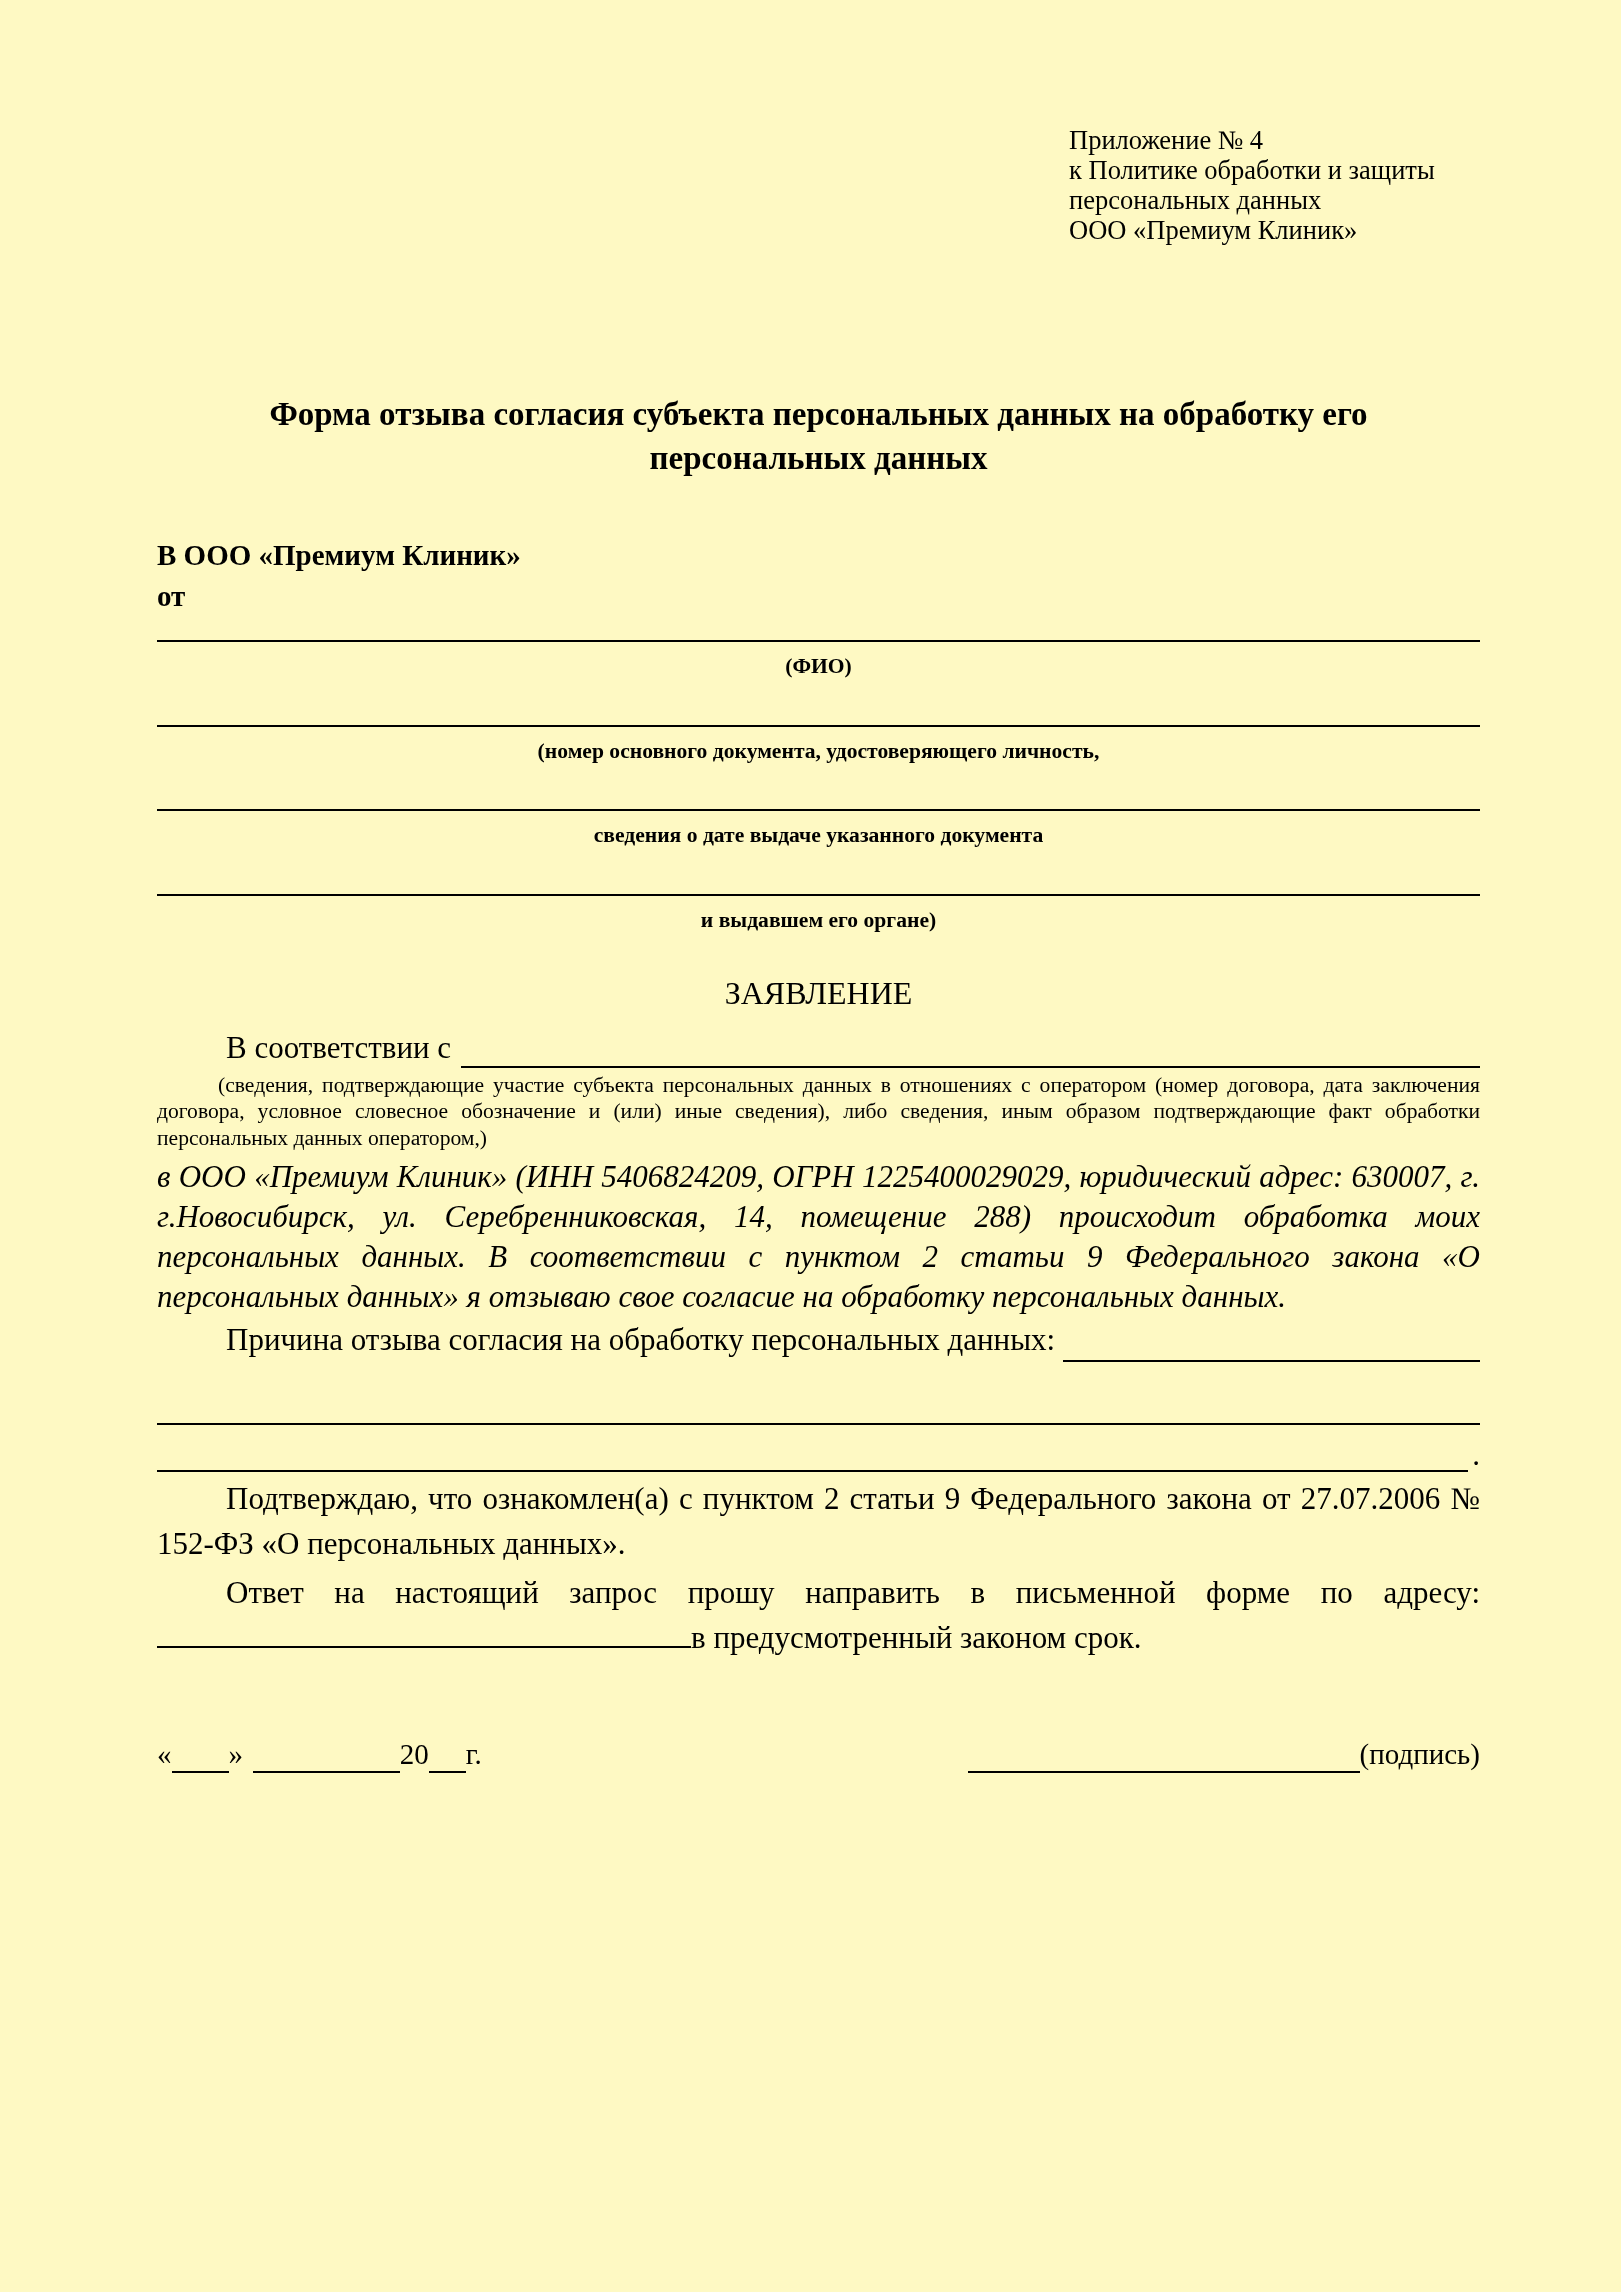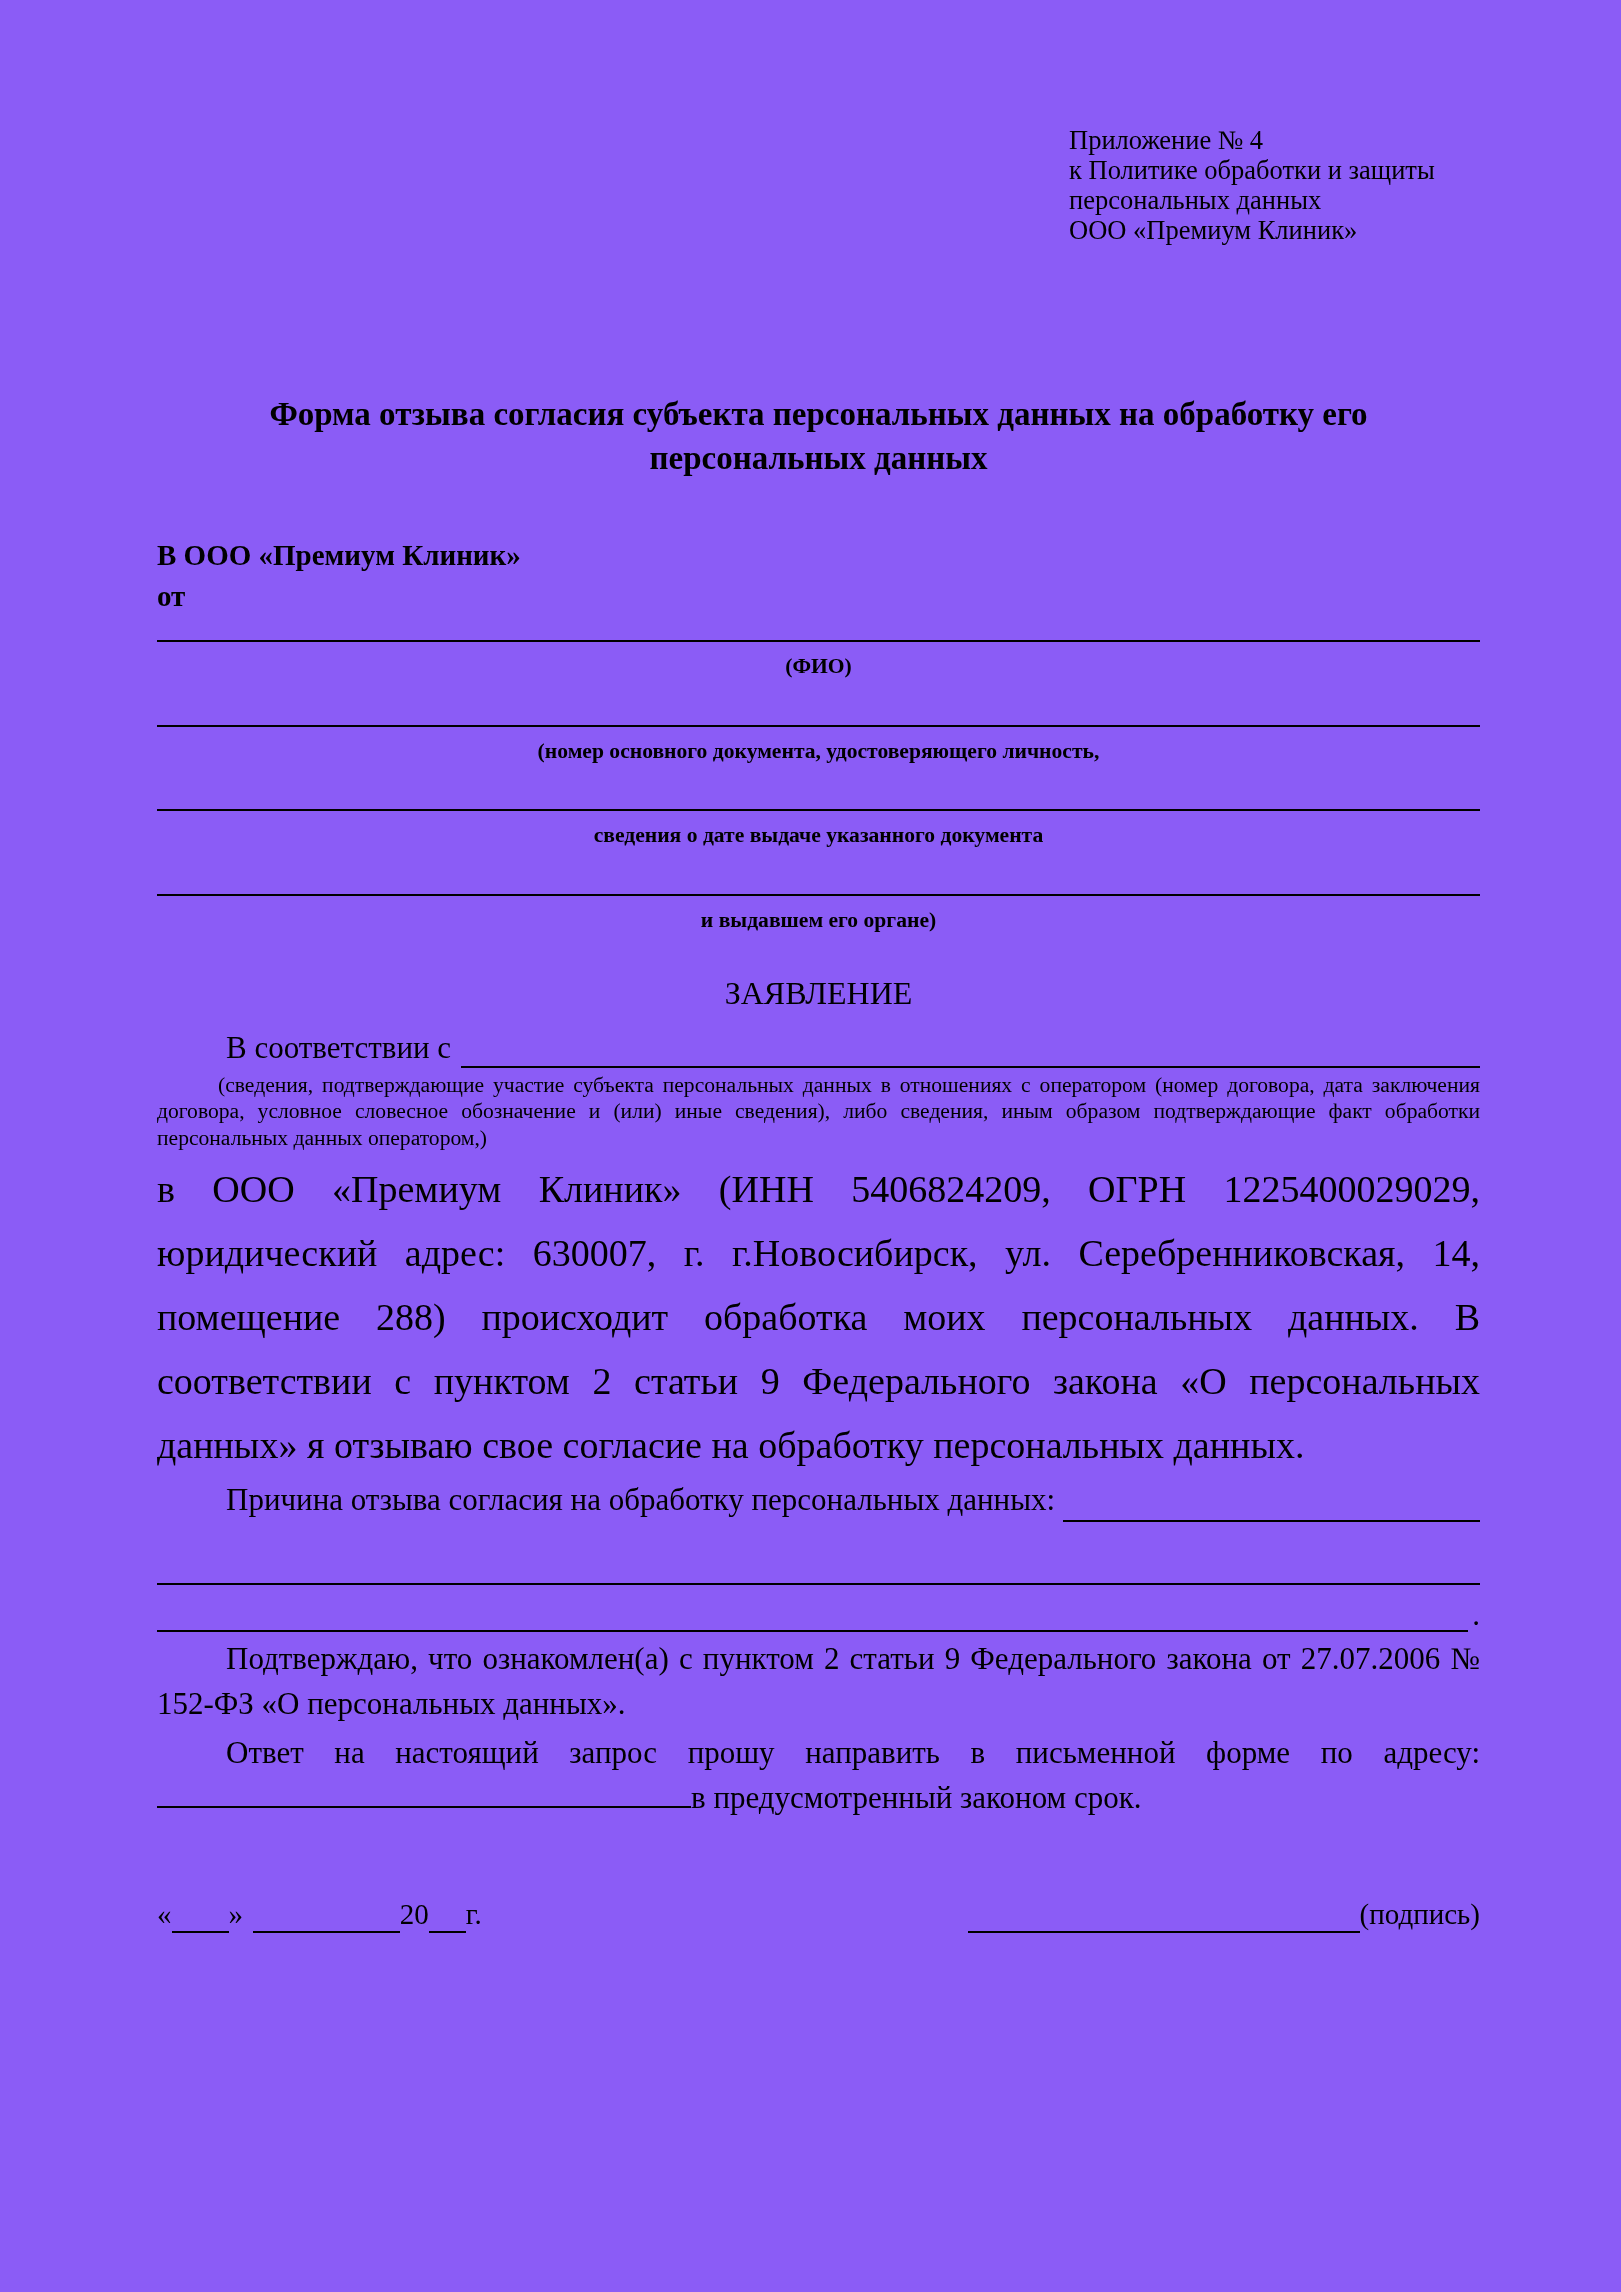--- a/index.html
+++ b/index.html
@@ -5,21 +5,21 @@
   html, body {
     margin: 0;
     padding: 0;
     background: #808080;
   }
   .page {
     position: relative;
     width: 1621px;
     height: 2293px;
     margin: 0 auto;
-    background: #8b5cf6;
+    background: #fef9c3;
     color: #000000;
     font-family: "Liberation Serif", "DejaVu Serif", serif;
     box-sizing: border-box;
     padding: 125px 141px 0 157px;
   }
 
   
   .appendix {
     margin-left: 912px;
     font-size: 26.5px;
@@ -78,23 +78,24 @@
   }
   .note {
     margin-top: 3.9px;
     font-size: 21.6px;
     line-height: 26.5px;
     text-align: justify;
     text-indent: 61px;
   }
   .body-par {
     margin: 5.9px 0 0 0;
-    font-size: 38px;
-    line-height: 64px;
+    font-size: 31px;
+    line-height: 40px;
     text-align: justify;
+    font-style: italic;
   }
   .reason-row {
     display: flex;
     padding-left: 69px;
     font-size: 31px;
     line-height: 45px;
   }
   .reason-row .lead { white-space: nowrap; padding-right: 7.8px; }
   .blank-row1 {
     height: 61px;

